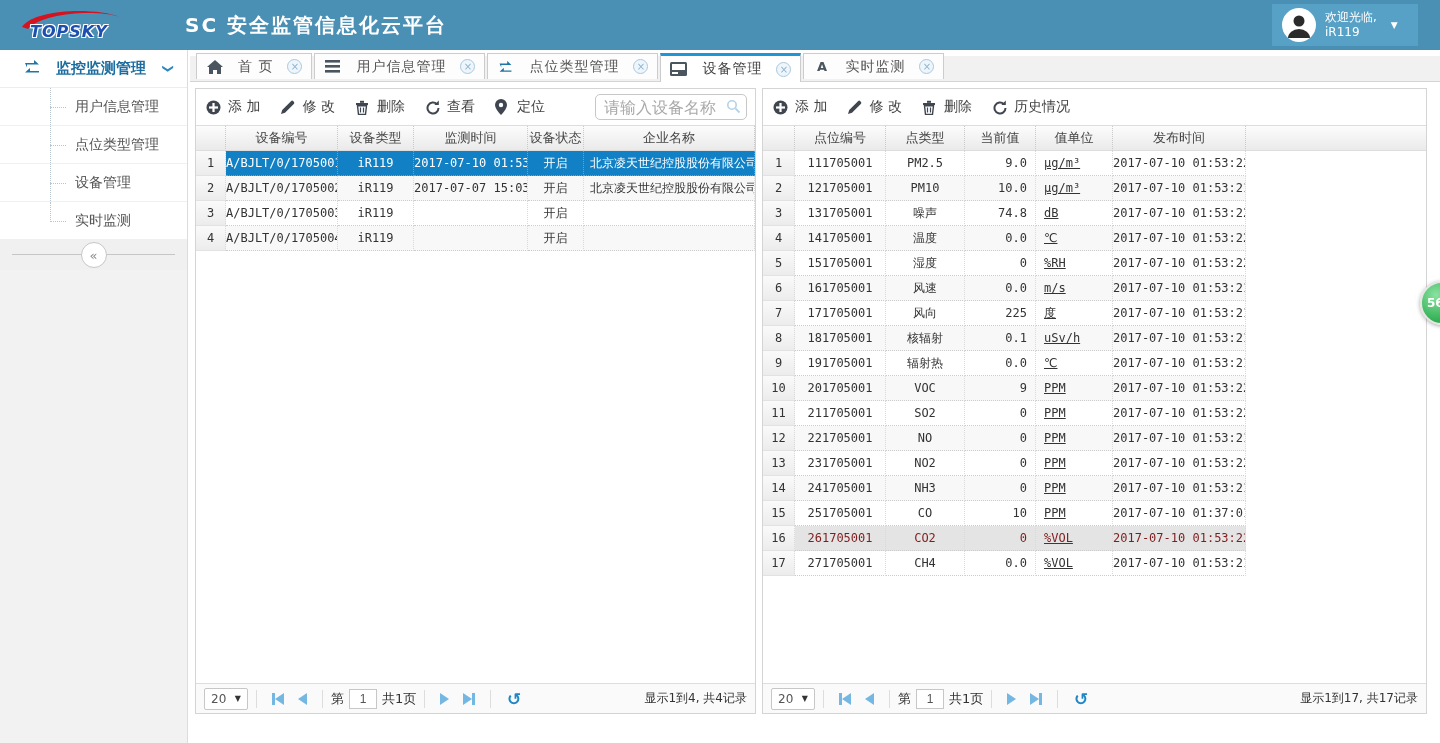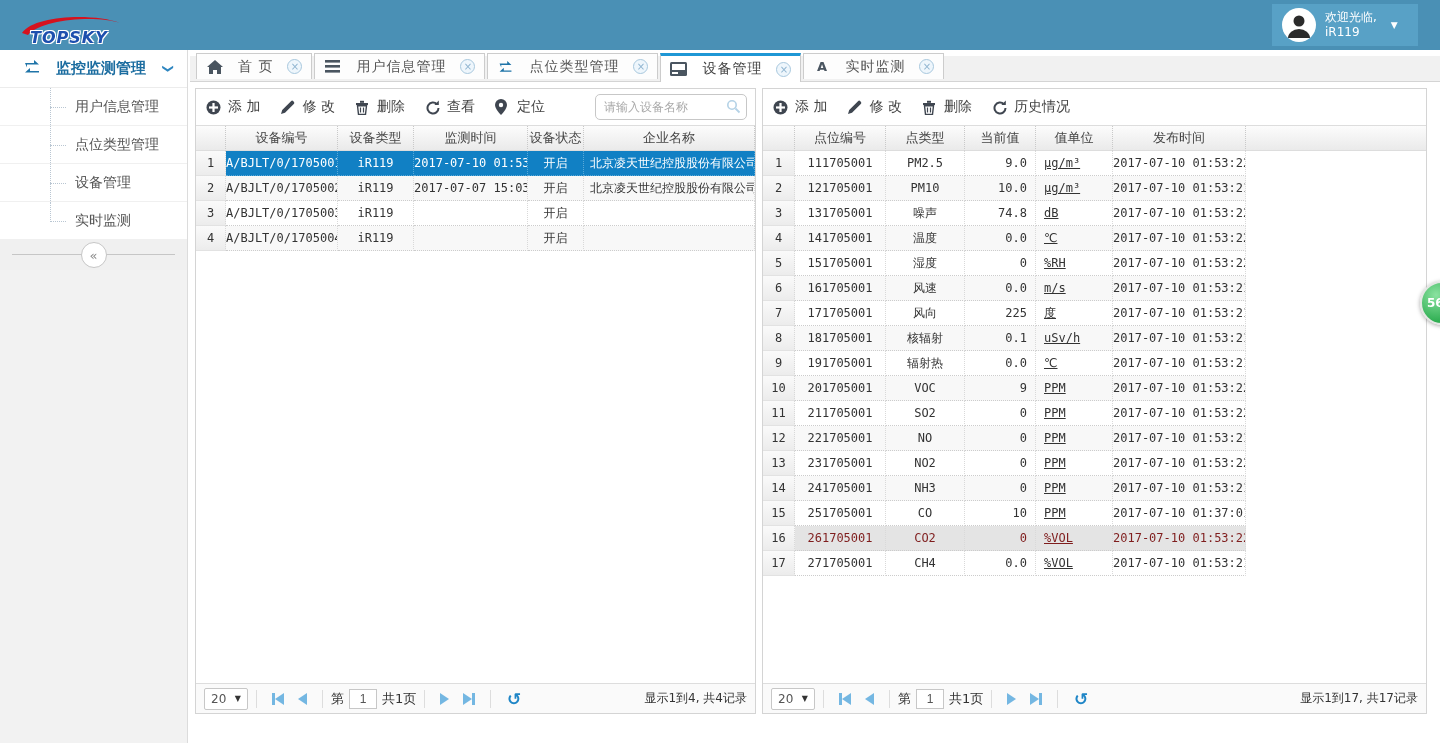--- a/index.html
+++ b/index.html
@@ -1,21 +1,21 @@
 <!DOCTYPE html>
 <html><head>
 <meta charset="utf-8">
 <style>
   * { margin:0; padding:0; box-sizing:border-box; }
   html,body { width:1440px; height:743px; overflow:hidden; background:#fff;
     font-family:"DejaVu Sans","Liberation Sans",sans-serif; }
 
   
   #header { position:absolute; left:0; top:0; width:1440px; height:50px; background:#4a90b5; }
-  .logo { position:absolute; left:16px; top:11px; width:120px; height:40px; }
+  .logo { position:absolute; left:16px; top:5px; width:120px; height:40px; }
   .logo svg { position:absolute; left:0; top:0; }
   .logo .brand { position:absolute; left:14px; top:17px; font-style:italic; font-weight:bold;
     font-size:16px; letter-spacing:1px; color:#1d4fae;
     text-shadow:-1px -1px 0 #fff,1px -1px 0 #fff,-1px 1px 0 #fff,1px 1px 0 #fff; }
   .app-title { position:absolute; left:185px; top:0; height:50px; line-height:50px;
     color:#fff; font-size:20px; letter-spacing:2px; font-weight:bold; }
   .user-box { position:absolute; right:22px; top:4px; height:42px; min-width:146px;
     background:#58a1c6; display:flex; align-items:center; padding:0 10px; cursor:pointer; }
   .avatar { width:34px; height:34px; border-radius:50%; background:#fff; display:flex;
     align-items:center; justify-content:center; overflow:hidden; flex:none; }
@@ -68,21 +68,21 @@
   .panel { position:absolute; top:6px; height:626px; border:1px solid #d4d4d4; background:#fff;
     display:flex; flex-direction:column; }
   #panel-left { left:5px; width:561px; }
   #panel-right { left:572px; width:665px; }
   .toolbar { position:relative; height:36px; flex:none; display:flex; align-items:center; padding:0 10px; }
   .tb-btn { display:flex; align-items:center; margin-right:20px; cursor:pointer; }
   .tb-btn .tb-icon { width:16px; height:16px; margin-right:6px; display:flex; align-items:center; }
   .tb-btn .tb-label { font-size:14px; color:#444; }
   .searchbox { position:absolute; right:8px; top:5px; width:152px; height:26px; }
   .searchbox input { width:100%; height:100%; border:1px solid #c7c7c7; border-radius:5px;
-    padding:0 26px 0 8px; font-size:12px; color:#555; outline:none;
+    padding:0 26px 0 8px; font-size:16px; color:#555; outline:none;
     font-family:"DejaVu Sans","Liberation Sans",sans-serif; }
   .searchbox input::placeholder { color:#a9a9a9; }
   .searchbox .mag { position:absolute; right:6px; top:5px; }
 
   
   .grid { flex:1; overflow:hidden; border-top:1px solid #ddd; }
   table.dg { border-collapse:separate; border-spacing:0; table-layout:fixed; width:100%;
     font-size:12px; color:#333; }
   .dg th { height:25px; font-weight:normal; font-size:13px; color:#444; text-align:center;
     background:linear-gradient(#fcfcfc,#eaeaea); border-right:1px dotted #c9c9c9;
@@ -132,20 +132,21 @@
 </head>
 <body>
 
 <div id="header">
   <div class="logo">
     <svg width="120" height="40" viewBox="0 0 120 40">
       <path d="M6 22 C 18 4, 78 2, 104 12 C 80 4, 26 8, 12 24 Z" fill="#d5121e"></path>
     </svg>
     <span class="brand">TOPSKY</span>
   </div>
+  <div class="app-title">SC  安全监管信息化云平台</div>
   <div class="user-box">
     <span class="avatar">
       <svg width="26" height="26" viewBox="0 0 26 26">
         <circle cx="13" cy="9" r="5.5" fill="#2b2b2b"></circle>
         <path d="M2 26 a11 9 0 0 1 22 0 Z" fill="#2b2b2b"></path>
       </svg>
     </span>
     <span class="user-text">
       <span>欢迎光临,</span><br>
       <span>iR119</span>

